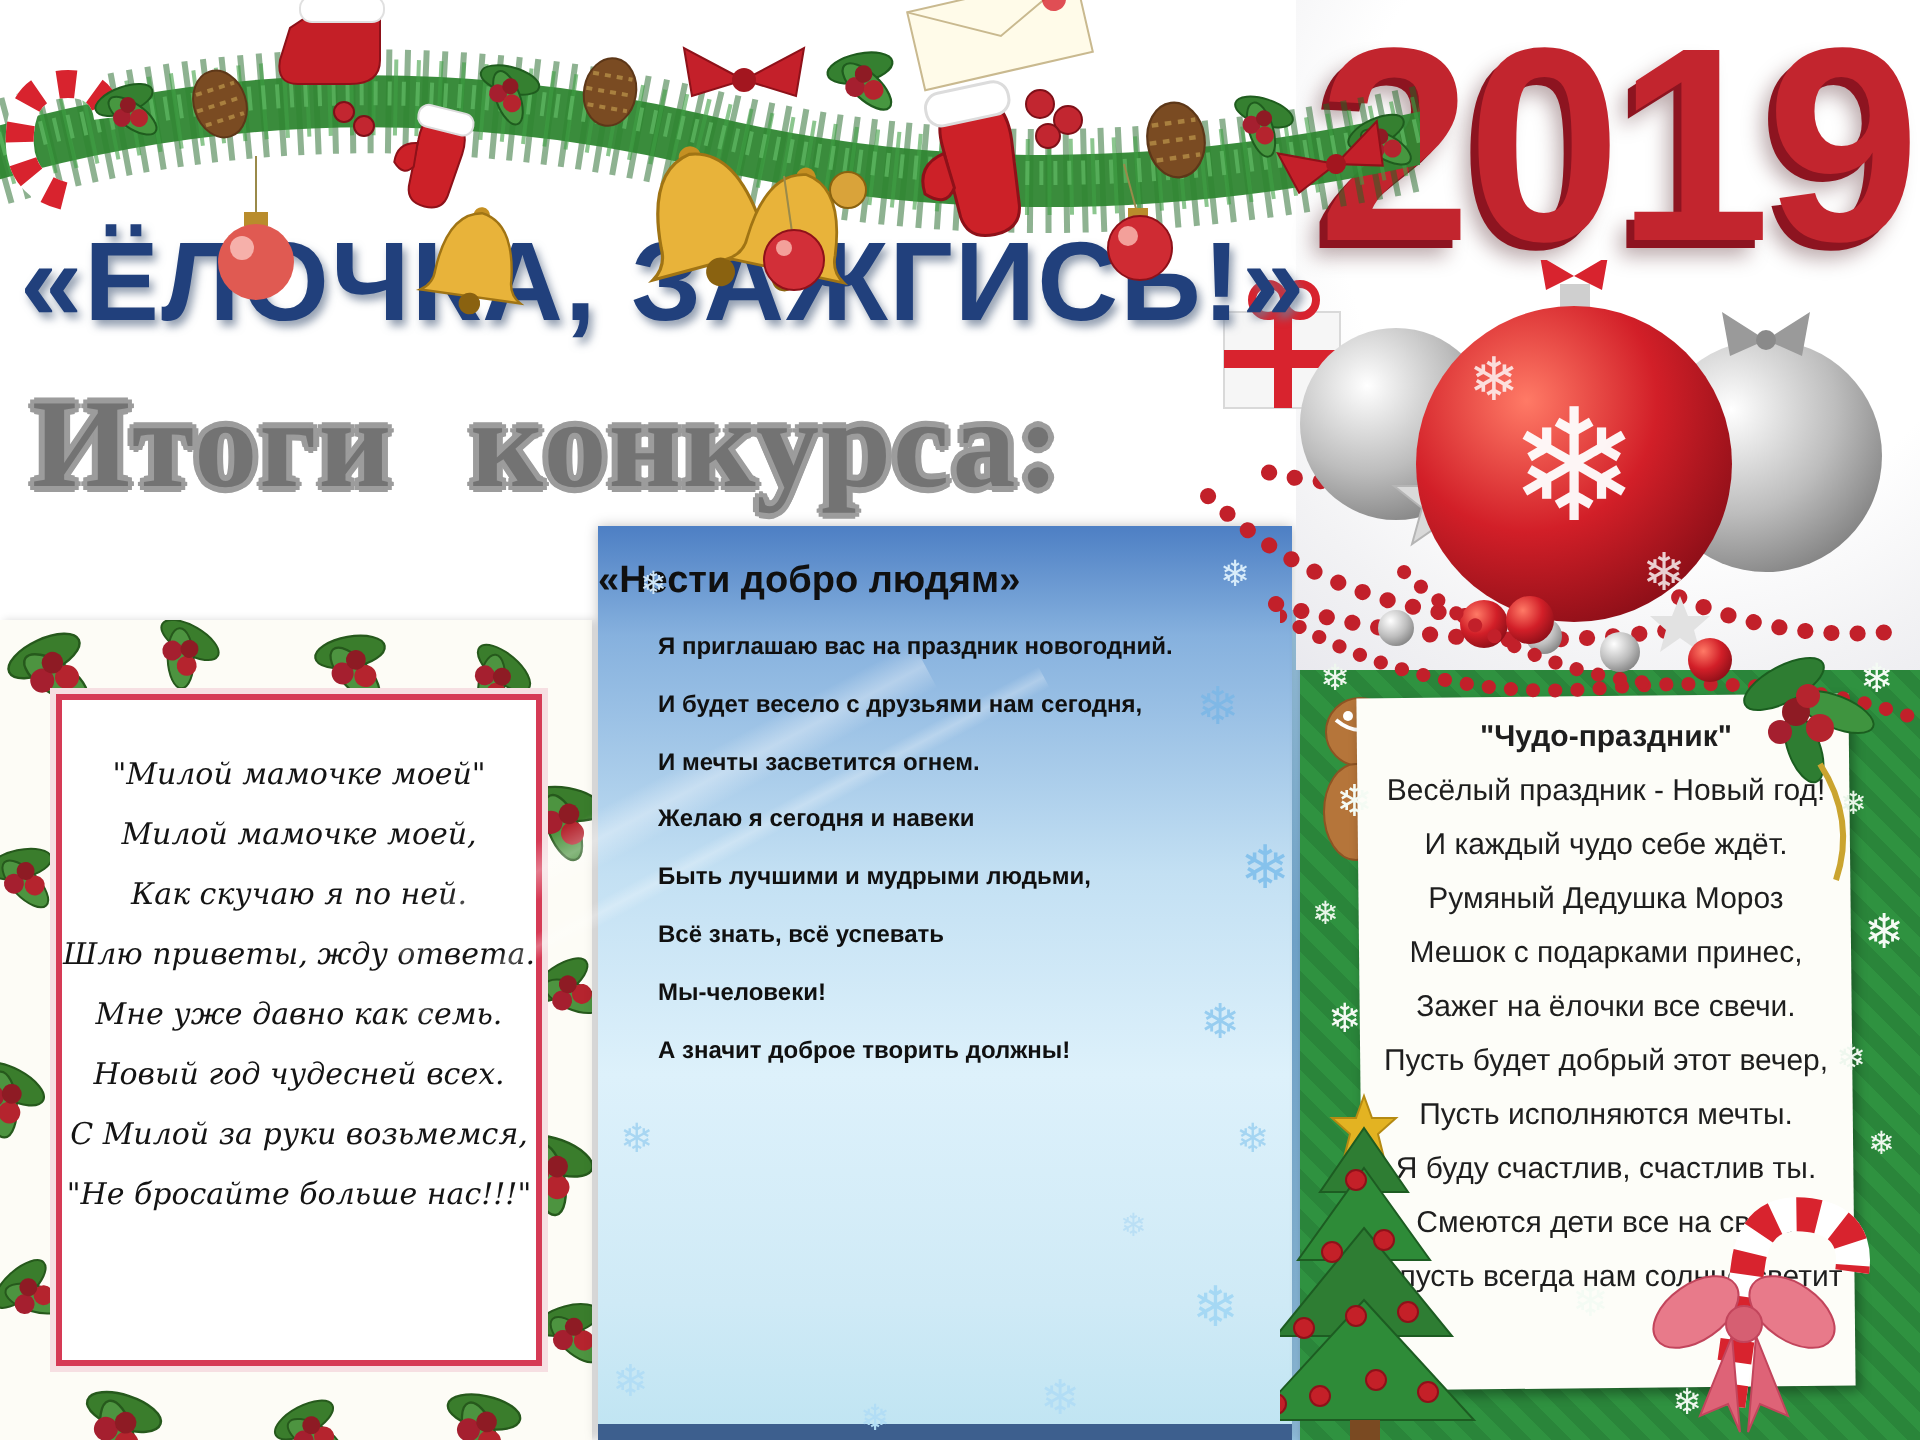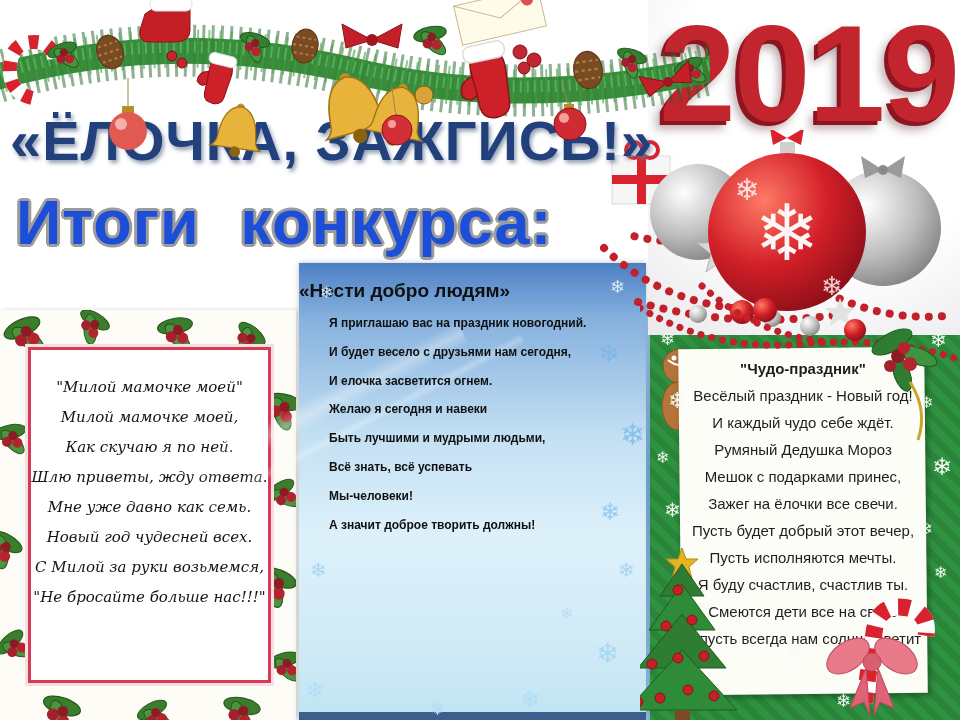--- a/index.html
+++ b/index.html
@@ -6,24 +6,24 @@
   body{width:960px;height:720px;overflow:hidden;background:#fff;
        font-family:"Liberation Sans",sans-serif;position:relative;}
   .abs{position:absolute;}
   
   #title1{left:10px;top:108px;width:716px;z-index:6;
           font-size:56px;font-weight:bold;letter-spacing:1px;
           color:#21407c;white-space:nowrap;
           text-shadow:2px 3px 4px rgba(110,125,150,.75);}
   #title2{left:16px;top:186px;width:660px;z-index:6;
           font-size:63px;font-weight:bold;letter-spacing:1px;word-spacing:22px;
-          color:#1d4ed8;white-space:nowrap;
+          color:#737373;white-space:nowrap;
           text-shadow:-2px -2px 0 #9c9c9c,2px -2px 0 #9c9c9c,-2px 2px 0 #9c9c9c,
                       2px 2px 0 #9c9c9c,0 3px 0 #9c9c9c,3px 0 0 #9c9c9c,
-                      -3px 0 0 #9c9c9c,0 -3px 0 #9c9c9c;}
+                      -3px 0 0 #9c9c9c,0 -3px 0 #9c9c9c;font-family:Liberation Serif, serif;}
   
   #block2019{left:648px;top:0;width:312px;height:335px;z-index:2;
              background:radial-gradient(circle at 60% 30%,#ffffff 55%,#f2f2f4 80%,#e9e9ee 100%);}
   #year{right:2px;top:4px;z-index:3;font-size:138px;line-height:1;
         font-weight:bold;color:#c2252e;letter-spacing:-2px;
         text-shadow:-4px 4px 0 #8d1420,-7px 8px 10px rgba(60,10,15,.35);}
   
   #garland{left:0;top:0;z-index:7;pointer-events:none;}
   
   .card{z-index:1;}
@@ -262,21 +262,21 @@
 </div>
 
 <div class="abs card" id="mid-card">
   <div class="streak" style="left:18px;top:-10px;width:26px;height:300px;opacity:.6"></div>
   <div class="streak" style="left:58px;top:-20px;width:12px;height:360px;opacity:.5"></div>
   <div class="abs" id="mid-text">
     <div class="card-title">«Нести добро людям»</div>
     <div>
         <div class="m-line">Я приглашаю вас на праздник новогодний.</div>
         <div class="m-line">И будет весело с друзьями нам сегодня,</div>
-        <div class="m-line">И елочка засветится огнем.</div>
+        <div class="m-line">И мечты засветится огнем.</div>
         <div class="m-line">Желаю я сегодня и навеки</div>
         <div class="m-line">Быть лучшими и мудрыми людьми,</div>
         <div class="m-line">Всё знать, всё успевать</div>
         <div class="m-line">Мы-человеки!</div>
         <div class="m-line">А значит доброе творить должны!</div>
       </div>
   </div>
 </div>
 <div class="abs" id="mid-strip"></div>
 

